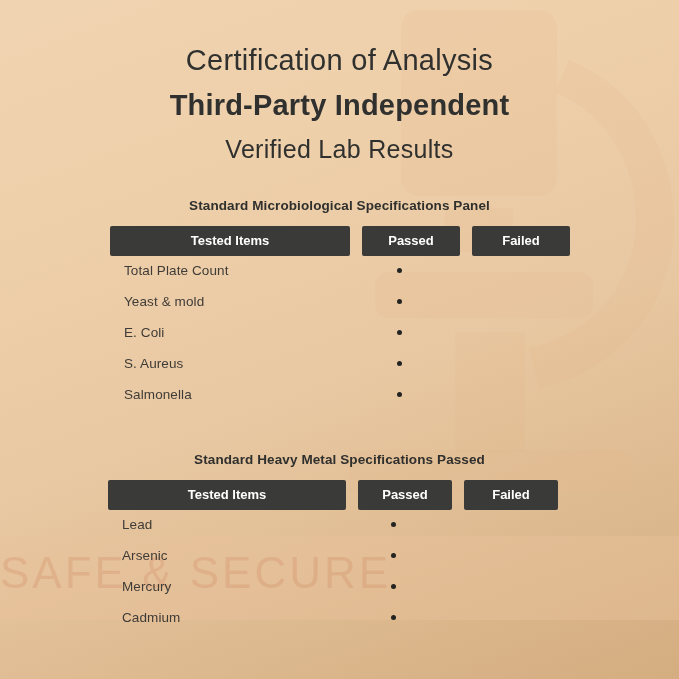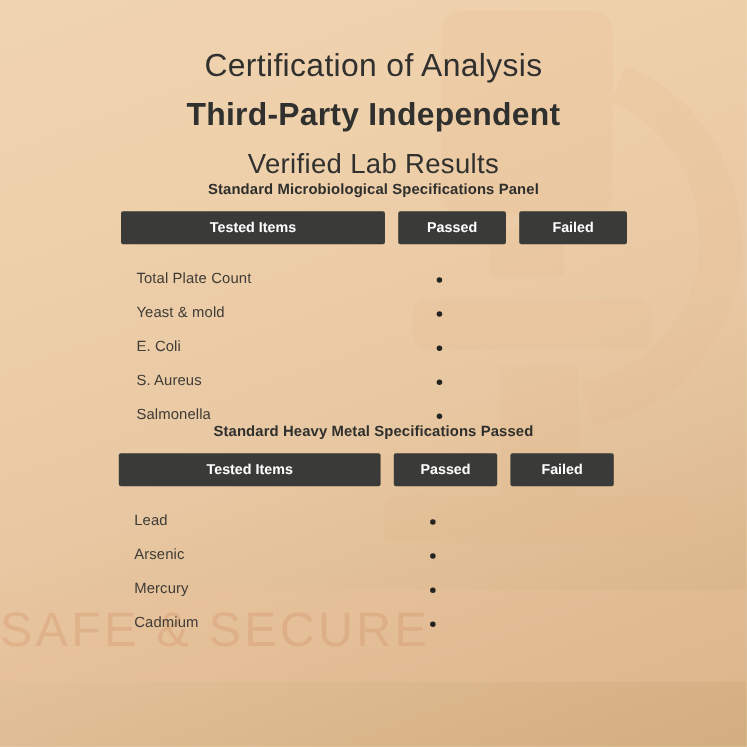--- a/index.html
+++ b/index.html
@@ -75,20 +75,21 @@
   .title-3 {
     font-size: 25px;
     font-weight: 400;
     letter-spacing: 0.3px;
     margin-top: 10px;
   }
 
   
   .panel {
     position: relative;
+    margin-top: 34px;
   }
   .panel-title {
     text-align: center;
     font-size: 13.5px;
     font-weight: 700;
     color: #2f2f2d;
     letter-spacing: 0.1px;
     margin-bottom: 13px;
   }
   .head-row {
@@ -111,21 +112,21 @@
   .hcell-fail  { width: 98px; }
 
   .panel2 .head-row { padding-left: 108px; gap: 12px; }
   .panel2 .hcell-items { width: 238px; }
   .panel2 .hcell-pass  { width: 94px; }
   .panel2 .hcell-fail  { width: 94px; }
 
   .rows { margin-top: 7px; }
   .row {
     display: flex;
-    align-items: flex-end;
+    align-items: flex-start;
     padding-left: 110px;
     gap: 0;
     height: 31px;
   }
   .panel2 .row { padding-left: 108px; }
   .cell-name {
     width: 240px;
     font-size: 13.5px;
     color: #3f3b36;
     padding-left: 14px;

